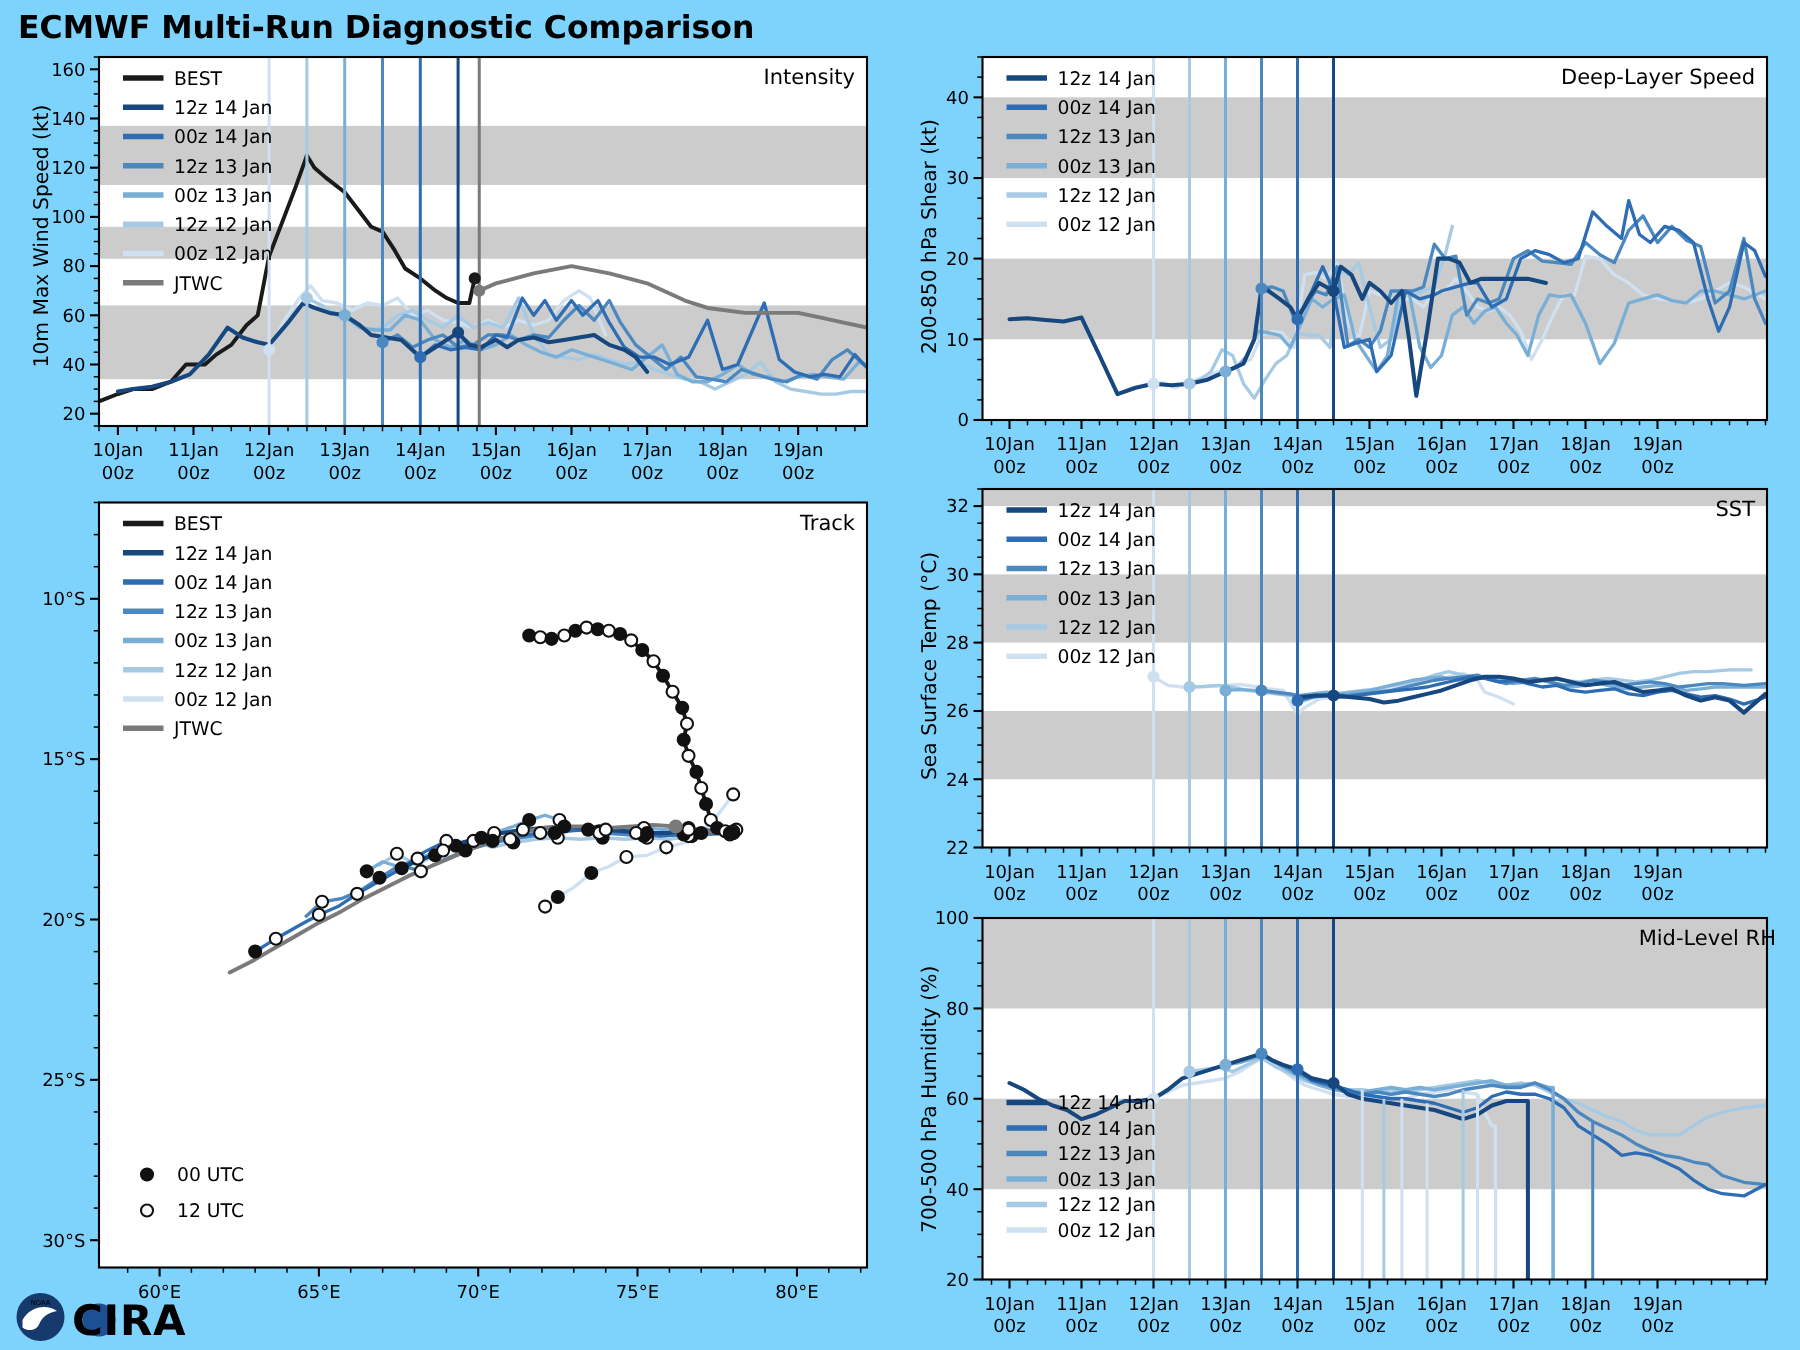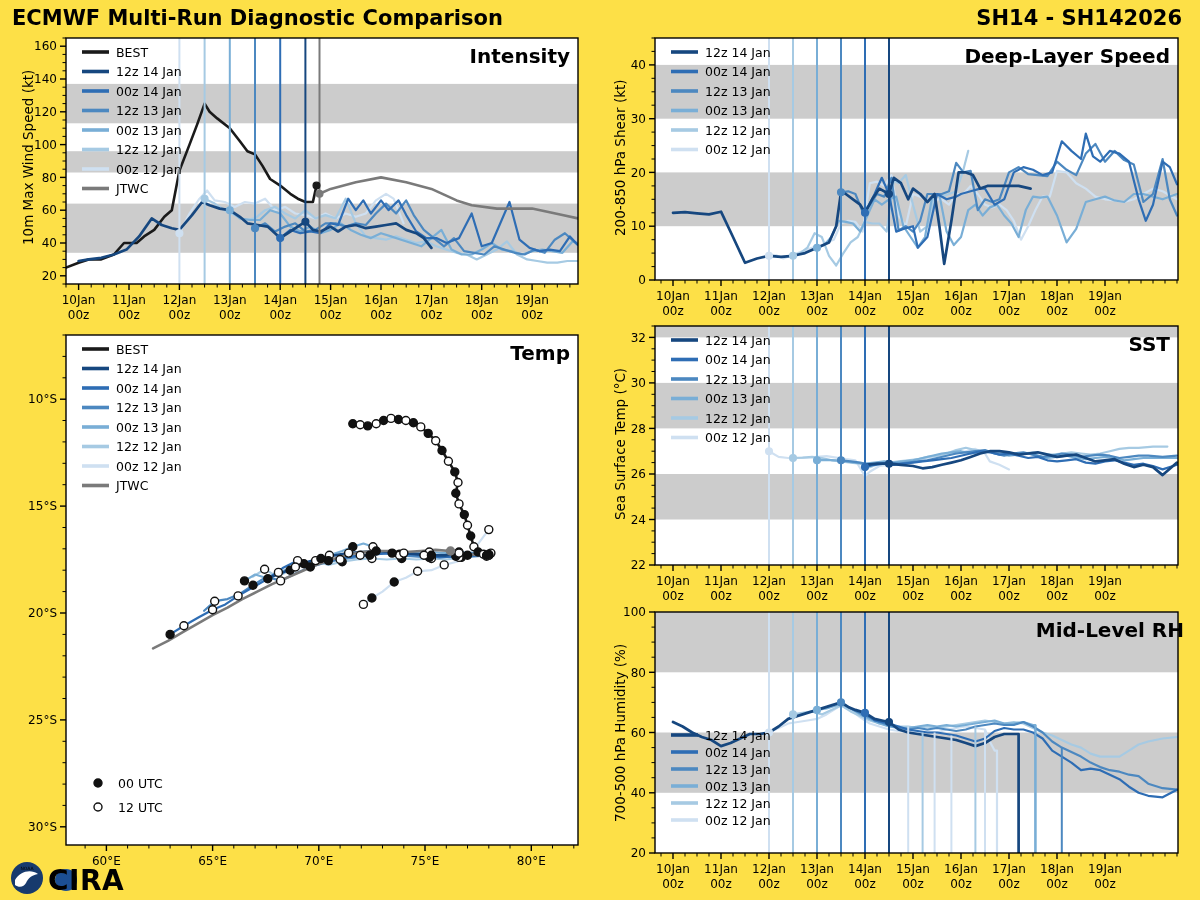--- a/index.html
+++ b/index.html
@@ -1,29 +1,28 @@
 <!DOCTYPE html>
 <html><head>
 <meta charset="utf-8">
 <style>
   html,body{margin:0;padding:0;background:#fff;}
-  #page{position:relative;width:1200px;height:900px;background:#fde047;overflow:hidden;
+  #page{position:relative;width:1200px;height:900px;background:#7dd3fc;overflow:hidden;
         font-family:"DejaVu Sans","Liberation Sans",sans-serif;color:#000;}
   .main-title{position:absolute;font-size:21px;font-weight:bold;white-space:nowrap;}
-  .ptitle{position:absolute;font-size:20px;font-weight:bold;white-space:nowrap;}
+  .ptitle{position:absolute;font-size:14px;font-weight:normal;white-space:nowrap;}
   .vlab{position:absolute;font-size:13.5px;white-space:nowrap;transform-origin:0 0;transform:rotate(-90deg);}
   #canvas{position:absolute;left:0;top:0;}
   svg text{fill:#000;}
 </style>
 </head>
 <body>
 <div id="page">
 
 <div class="main-title" style="left:12px;top:6px">ECMWF Multi-Run Diagnostic Comparison</div>
-<div class="main-title" style="right:18px;top:6px">SH14 - SH142026</div>
 
 <svg id="canvas" width="1200" height="900">
       <g font-family="DejaVu Sans, Liberation Sans, sans-serif">
         <defs>
           <clipPath id="cp-intensity">
             <rect x="66" y="38" width="512" height="246"></rect>
           </clipPath>
         </defs>
         <rect x="66" y="38" width="512" height="246" fill="#ffffff"></rect>
         <rect x="66" y="203.6" width="512" height="49.2" fill="#cccccc"></rect>
@@ -752,21 +751,21 @@
         <text x="705" y="790.5" font-size="12.5">00z 13 Jan</text>
         <line x1="671" y1="803" x2="698" y2="803" stroke="#a6cae3" stroke-width="3.6"></line>
         <text x="705" y="807.5" font-size="12.5">12z 12 Jan</text>
         <line x1="671" y1="820" x2="698" y2="820" stroke="#cfe0f1" stroke-width="3.6"></line>
         <text x="705" y="824.5" font-size="12.5">00z 12 Jan</text>
       </g>
     </svg>
 
 <div class="ptitle" style="right:630px;top:44px">Intensity</div>
 <div class="ptitle" style="right:30px;top:44px">Deep-Layer Speed</div>
-<div class="ptitle" style="right:630px;top:341px">Temp</div>
+<div class="ptitle" style="right:630px;top:341px">Track</div>
 <div class="ptitle" style="right:30px;top:332px">SST</div>
 <div class="ptitle" style="right:16px;top:618px">Mid-Level RH</div>
 
 <div class="vlab" style="left:20px;top:245px">10m Max Wind Speed (kt)</div>
 <div class="vlab" style="left:612px;top:236px">200-850 hPa Shear (kt)</div>
 <div class="vlab" style="left:612px;top:520px">Sea Surface Temp (°C)</div>
 <div class="vlab" style="left:612px;top:822px">700-500 hPa Humidity (%)</div>
 
 <svg width="170" height="42" style="position:absolute;left:6px;top:857px">
   <g>

